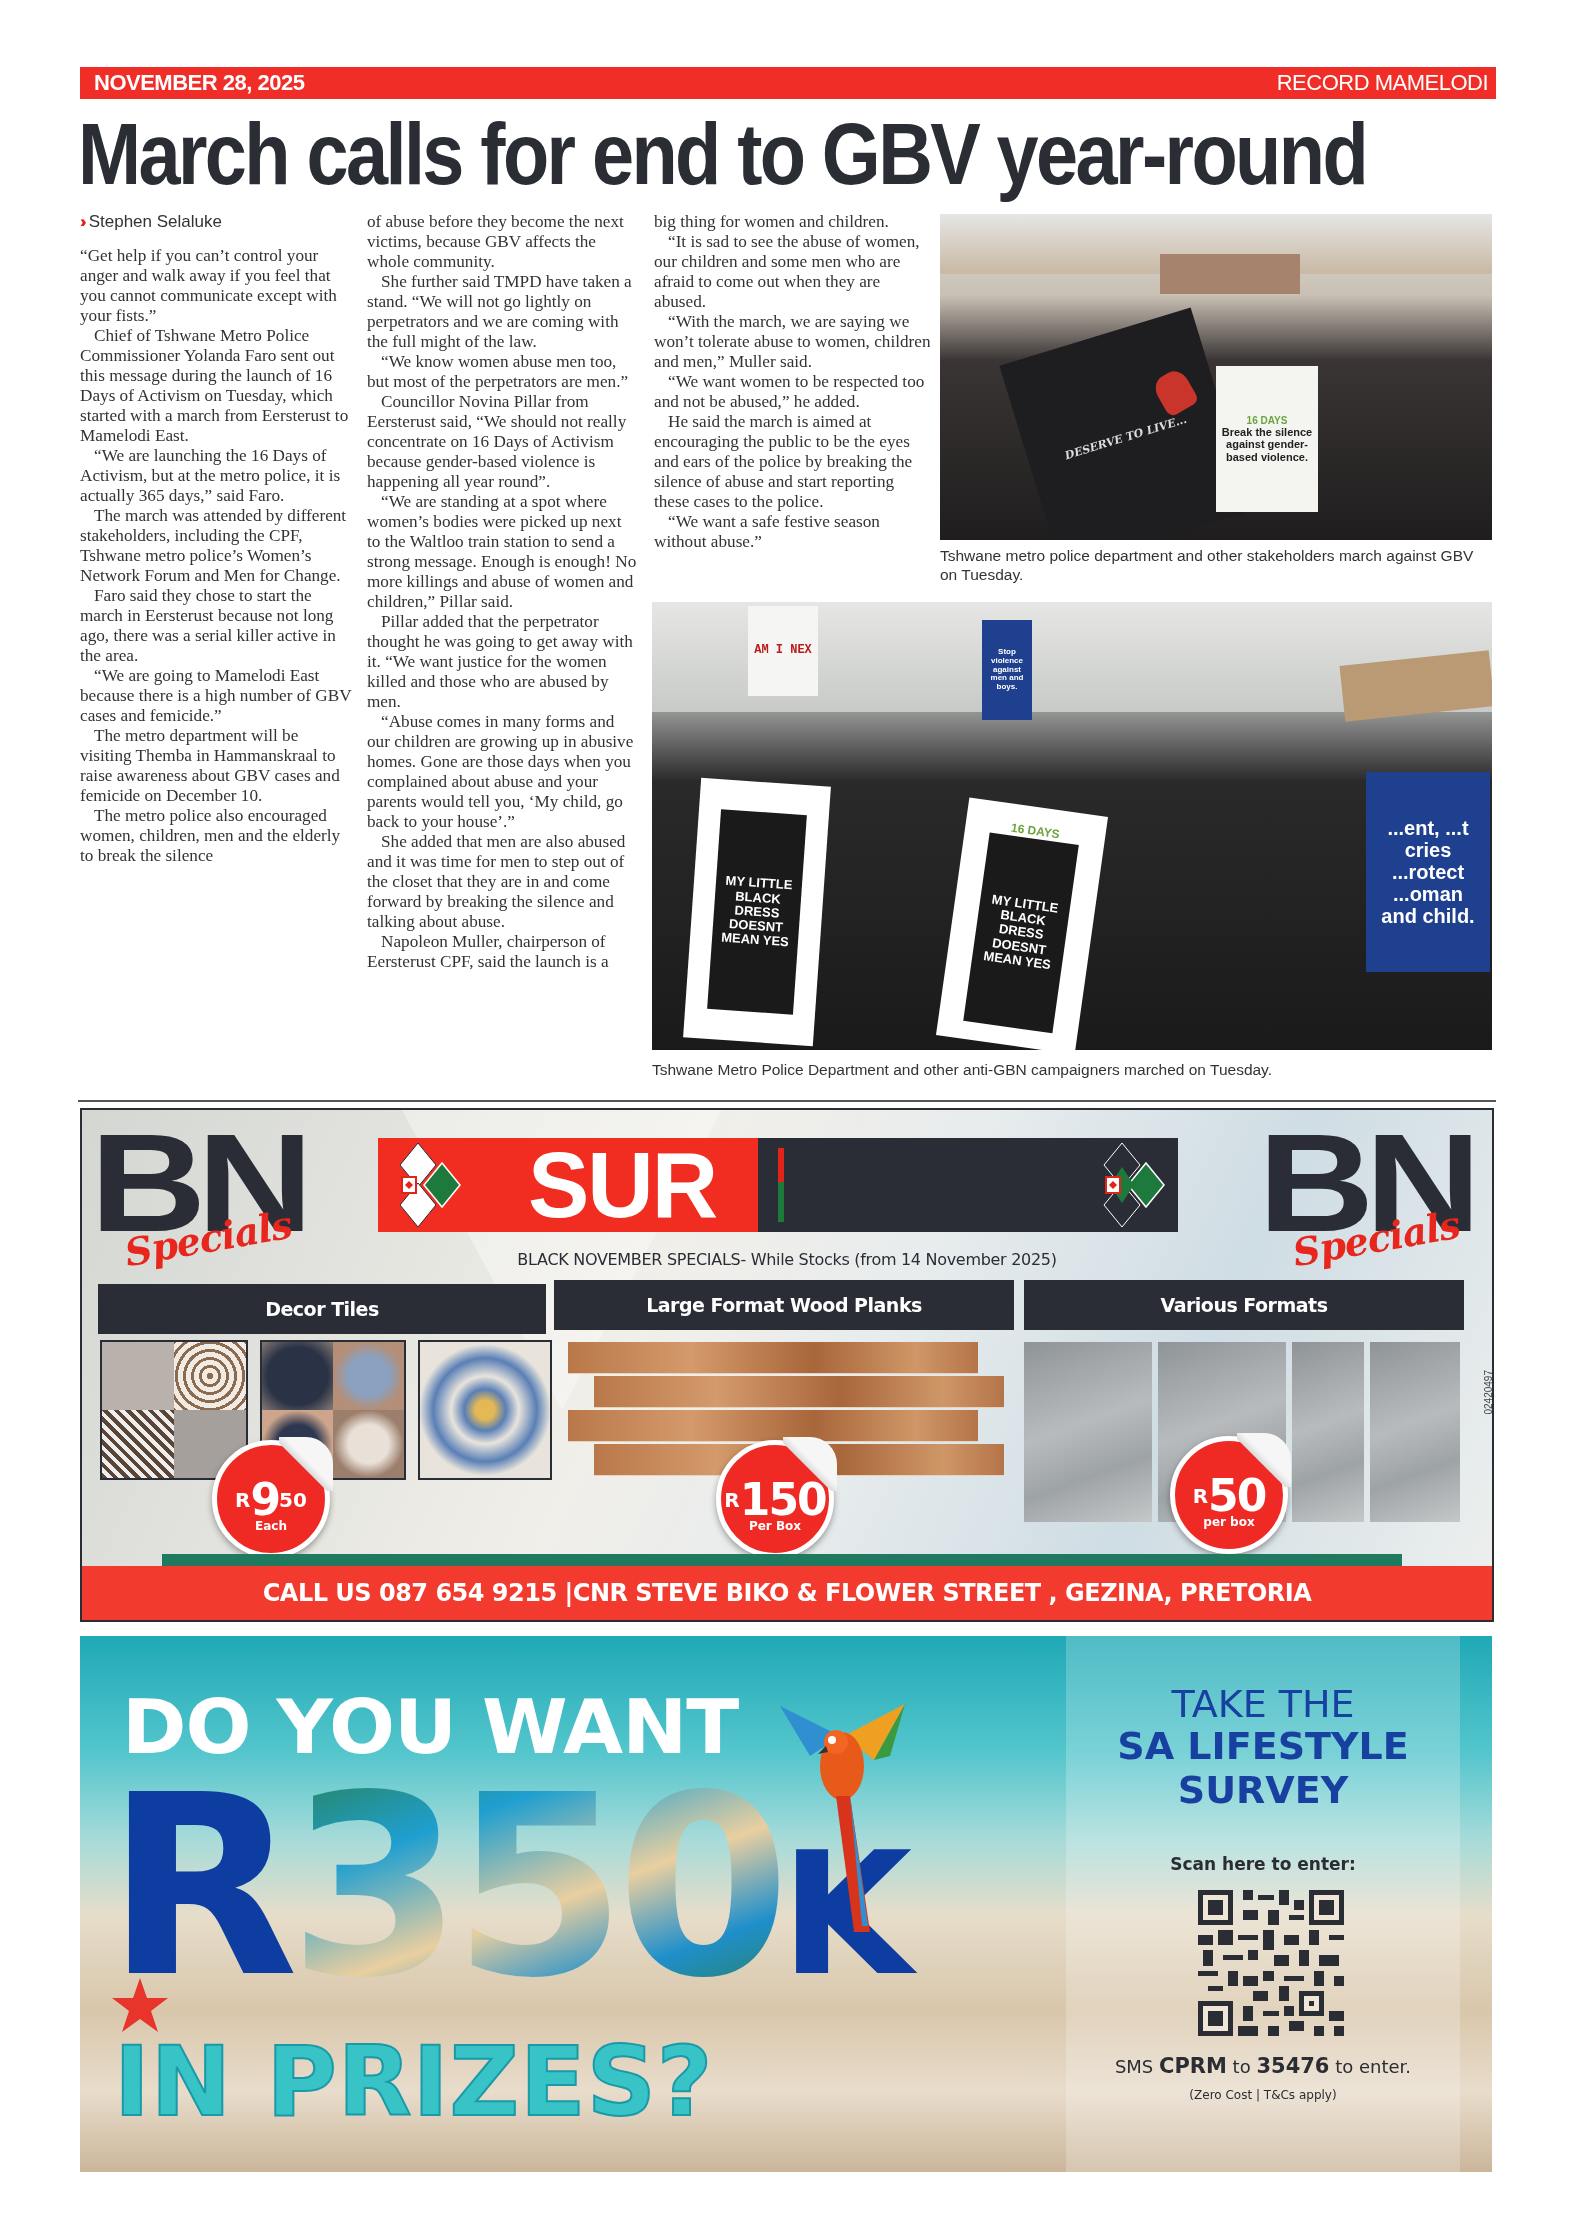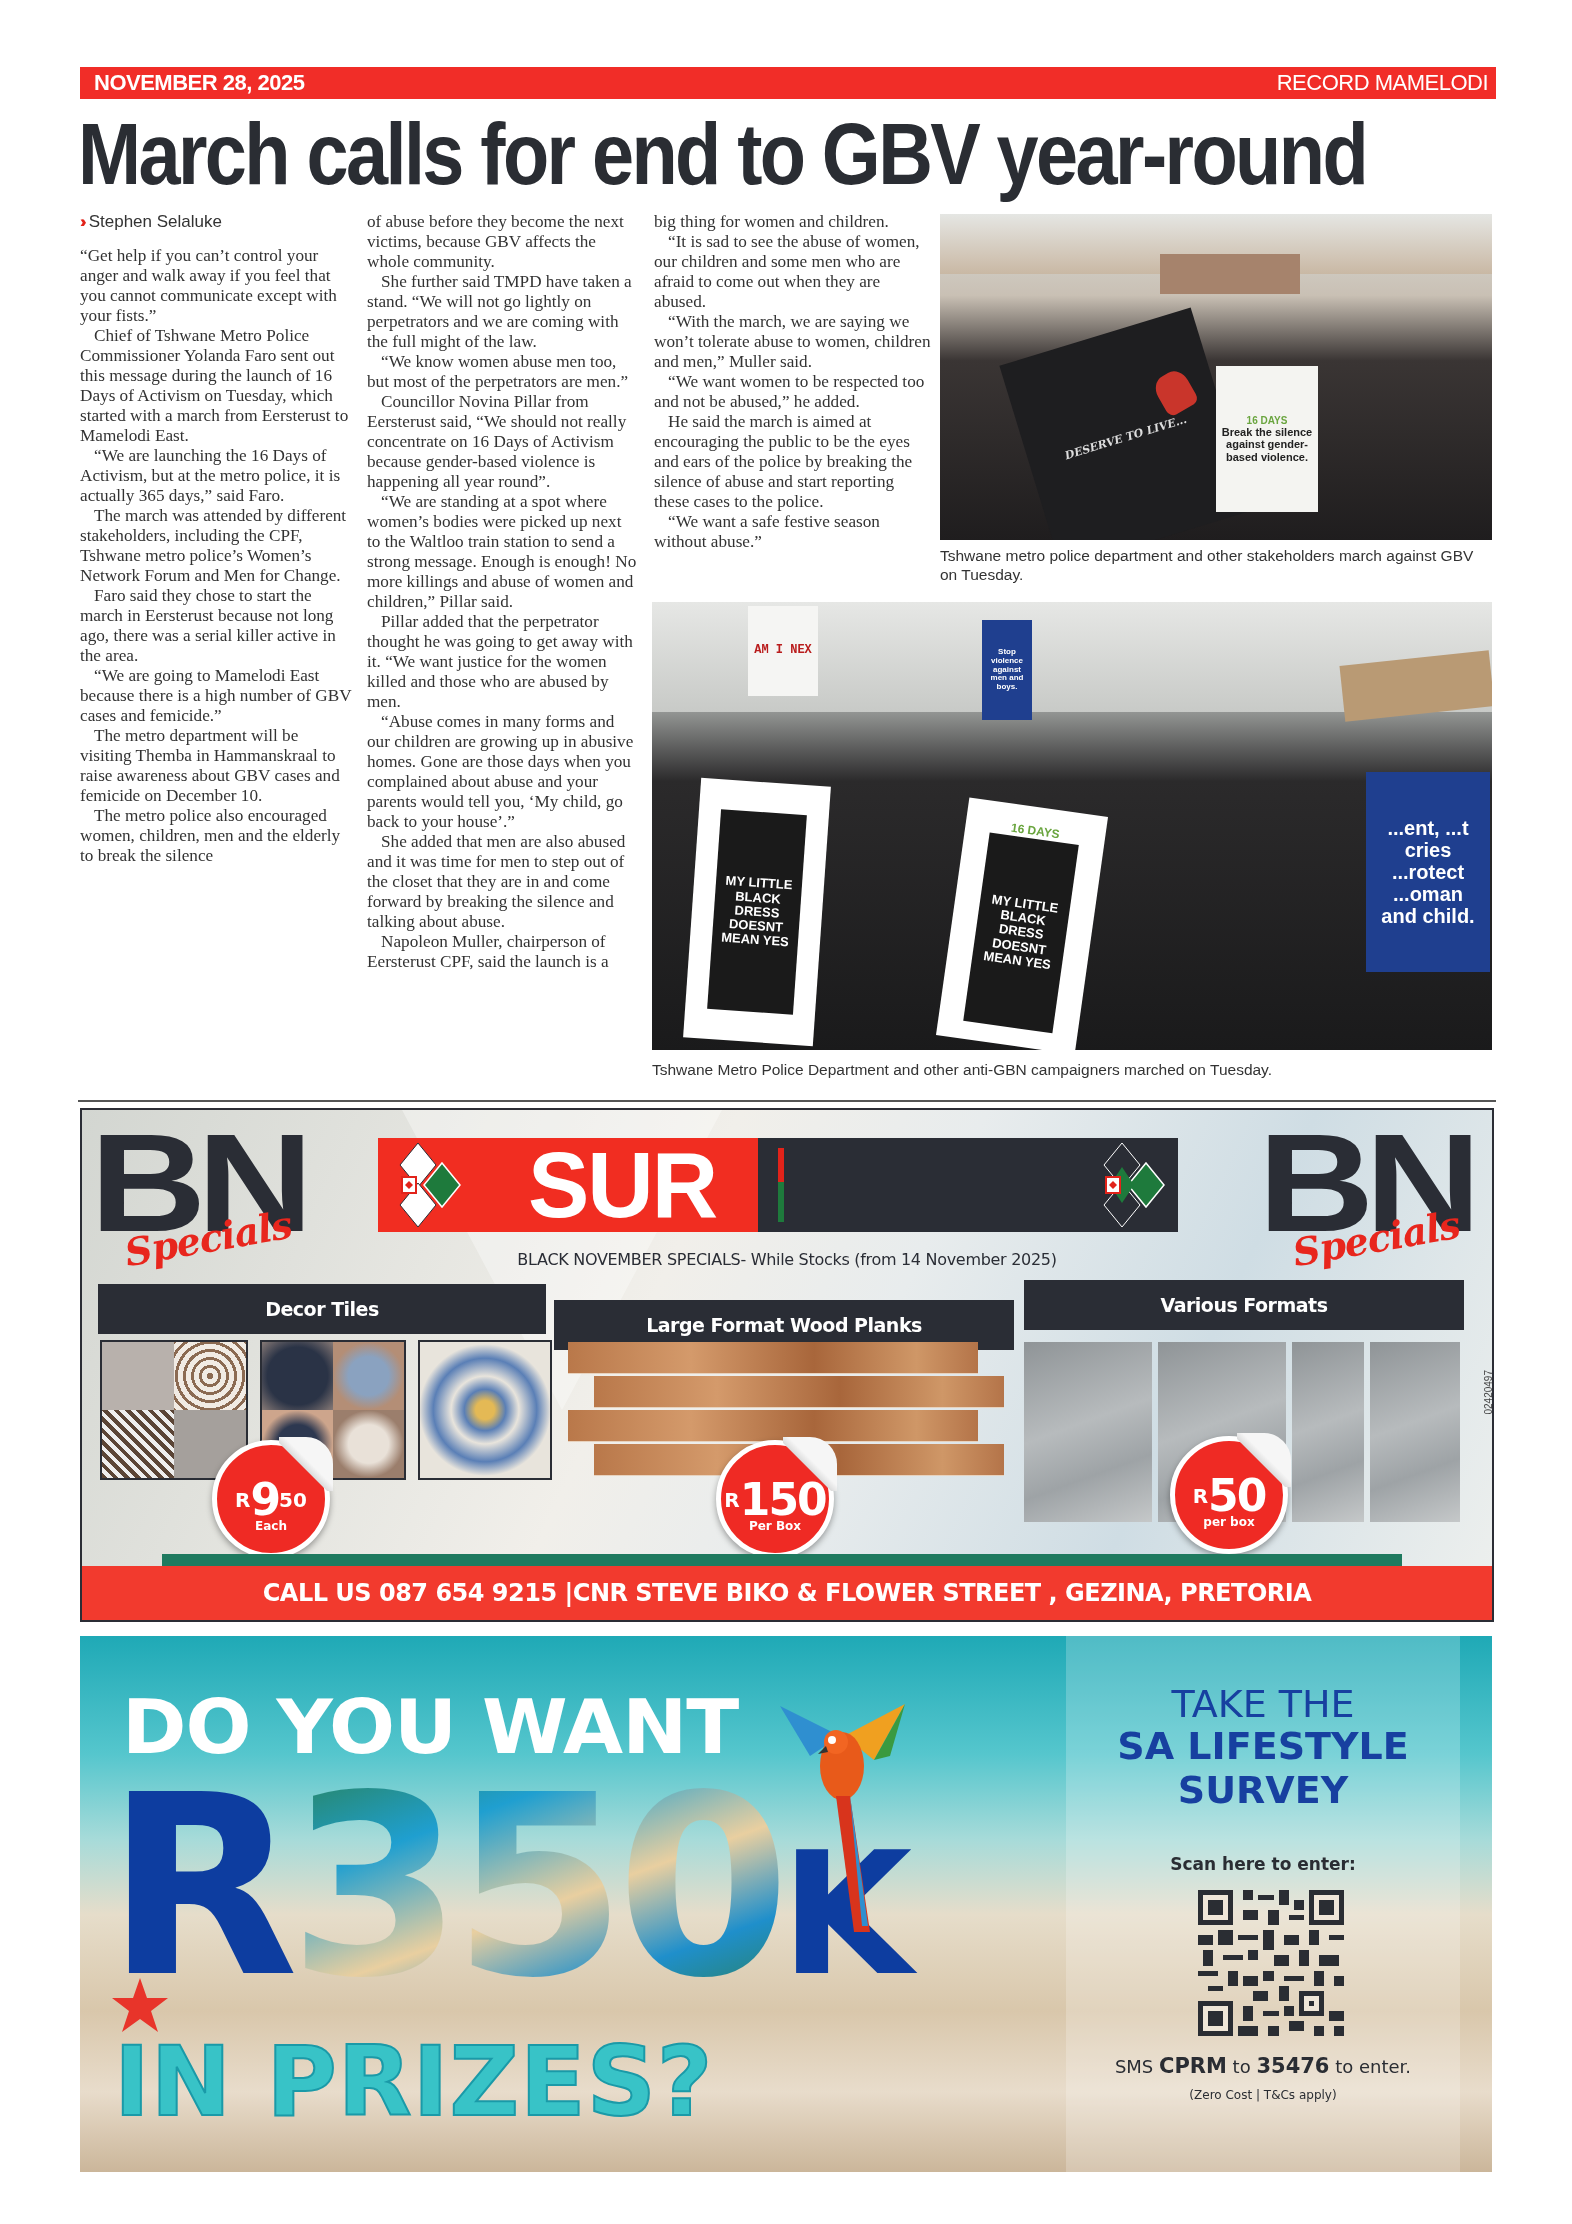--- a/index.html
+++ b/index.html
@@ -200,21 +200,21 @@
         <polygon points="20,26 32,44 20,62 8,44" fill="#1e7a3c"></polygon>
         <rect x="4" y="36" width="14" height="16" fill="#fff" stroke="#e2231a" stroke-width="2"></rect>
         <polygon points="11,40 15,44 11,48 7,44" fill="#e2231a"></polygon>
       </svg>
     </div>
   </div>
 
   <div class="tagline">BLACK NOVEMBER SPECIALS- While Stocks (from 14 November 2025)</div>
 
   <div class="cat" style="left:16px;width:448px;top:174px;">Decor Tiles</div>
-  <div class="cat" style="left:472px;width:460px;margin-top:20px;">Large Format Wood Planks</div>
+  <div class="cat" style="left:472px;width:460px;">Large Format Wood Planks</div>
   <div class="cat" style="left:942px;width:440px;">Various Formats</div>
 
   <div class="tile" style="left:18px;top:230px;width:148px;height:140px;background:linear-gradient(90deg,#b8b1ac 50%,#d9cfc6 50%);">
     <div style="position:absolute;left:0;top:50%;width:50%;height:50%;background:repeating-linear-gradient(45deg,#5b4536 0 4px,#eee 4px 8px);"></div>
     <div style="position:absolute;left:50%;top:50%;width:50%;height:50%;background:#a5a09c;"></div>
     <div style="position:absolute;left:50%;top:0;width:50%;height:50%;background:repeating-radial-gradient(circle at 50% 50%,#8b6a52 0 3px,#f1ebe4 3px 8px);"></div>
   </div>
   <div class="tile" style="left:178px;top:230px;width:146px;height:140px;background:radial-gradient(ellipse at 25% 25%,#2a3346 20%,#d8b7a0 45%),#c9b1a0;">
     <div style="position:absolute;left:50%;top:0;width:50%;height:50%;background:radial-gradient(ellipse,#8aa2c0 40%,#b48e76 70%);"></div>
     <div style="position:absolute;left:0;top:50%;width:50%;height:50%;background:radial-gradient(ellipse,#2d3850 40%,#cda58c 70%);"></div>

